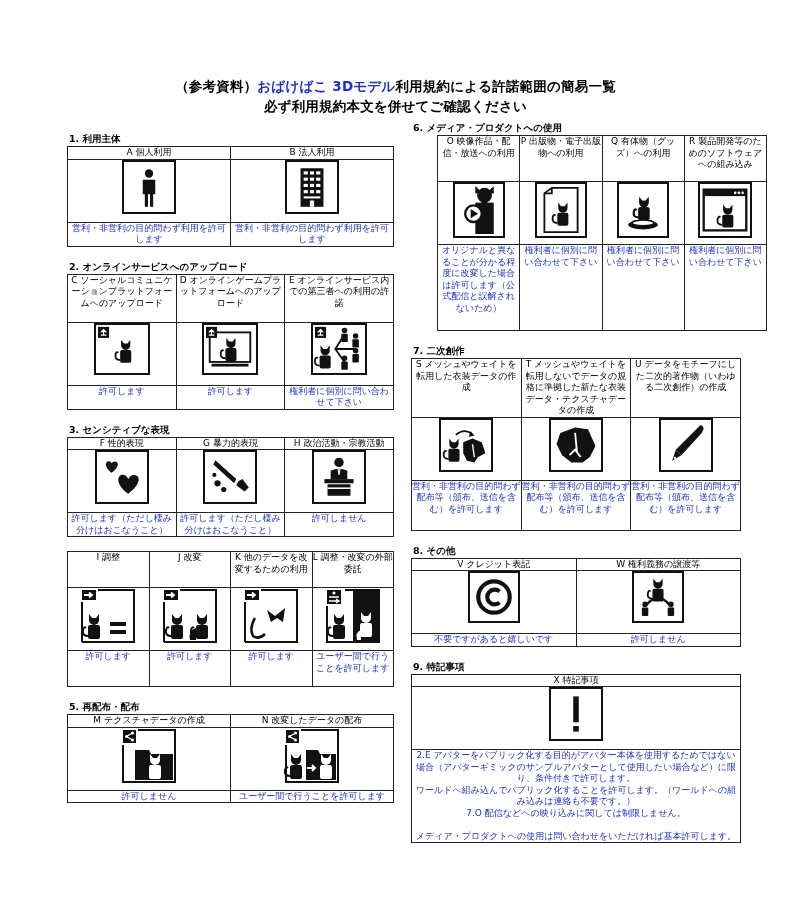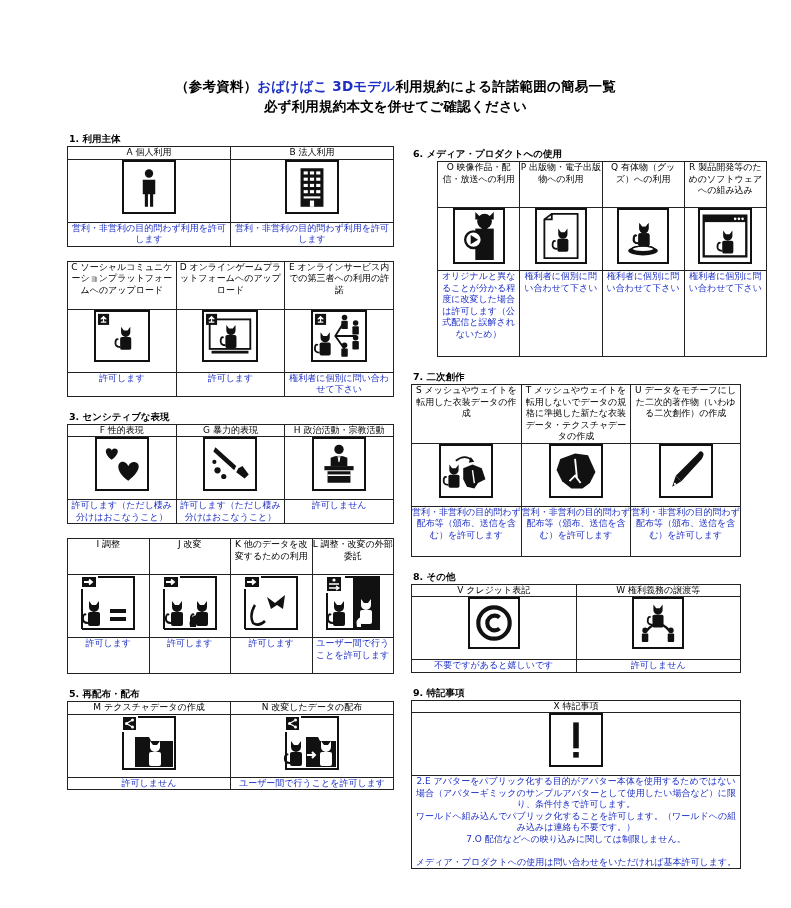--- a/index.html
+++ b/index.html
@@ -92,20 +92,21 @@
                 <rect x="22" y="37" width="4" height="6" fill="#fff"></rect>
               </svg></span></td>
     </tr>
     <tr>
       <td class="rs">営利・非営利の目的問わず利用を許可します</td>
       <td class="rs">営利・非営利の目的問わず利用を許可します</td>
     </tr>
   </tbody>
     </table>
 
+  <div class="sec-label">2. オンラインサービスへのアップロード</div>
   <table class="grid">
     <tbody>
         <tr style="height:48px;">
       <td class="hd">C ソーシャルコミュニケーションプラットフォームへのアップロード</td>
       <td class="hd">D オンラインゲームプラットフォームへのアップロード</td>
       <td class="hd">E オンラインサービス内での第三者への利用の許諾</td>
     </tr>
     <tr>
       <td class="ic"><span class="iconbox" style="width:56px;height:52px;"><svg viewBox="0 0 56 52">
                 <use href="#upbox"></use>
@@ -245,21 +246,21 @@
               </svg></span></td>
     </tr>
     <tr>
       <td class="rs">許可しません</td>
       <td class="rs">ユーザー間で行うことを許可します</td>
     </tr>
   </tbody>
     </table>
 </div>
 
-<div class="col" style="left:411px;top:148px;width:330px;">
+<div class="col" style="left:411px;top:122px;width:330px;">
 
   <div class="sec-label">6. メディア・プロダクトへの使用</div>
   <table class="grid" style="margin-bottom:14px;margin-left:26px;">
     <tbody>
         <tr style="height:46px;">
       <td class="hd">O 映像作品・配信・放送への利用</td>
       <td class="hd">P 出版物・電子出版物への利用</td>
       <td class="hd">Q 有体物（グッズ）への利用</td>
       <td class="hd">R 製品開発等のためのソフトウェアへの組み込み</td>
     </tr>

